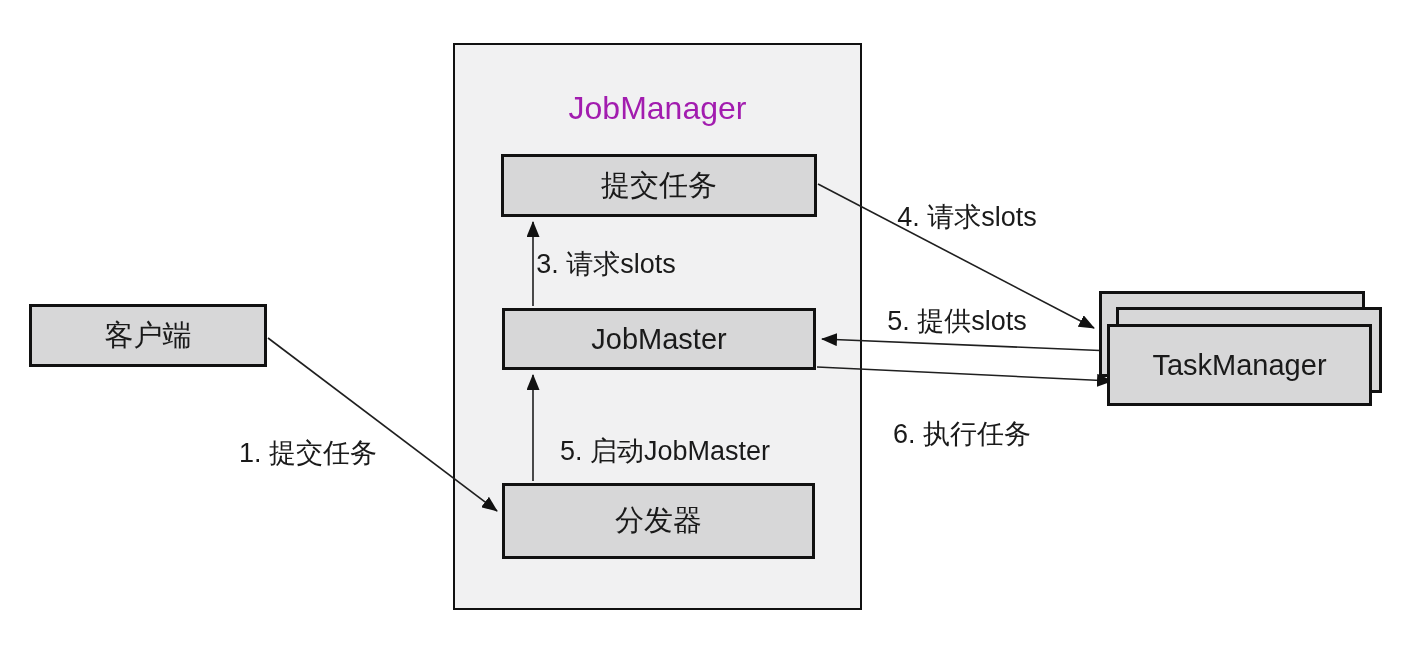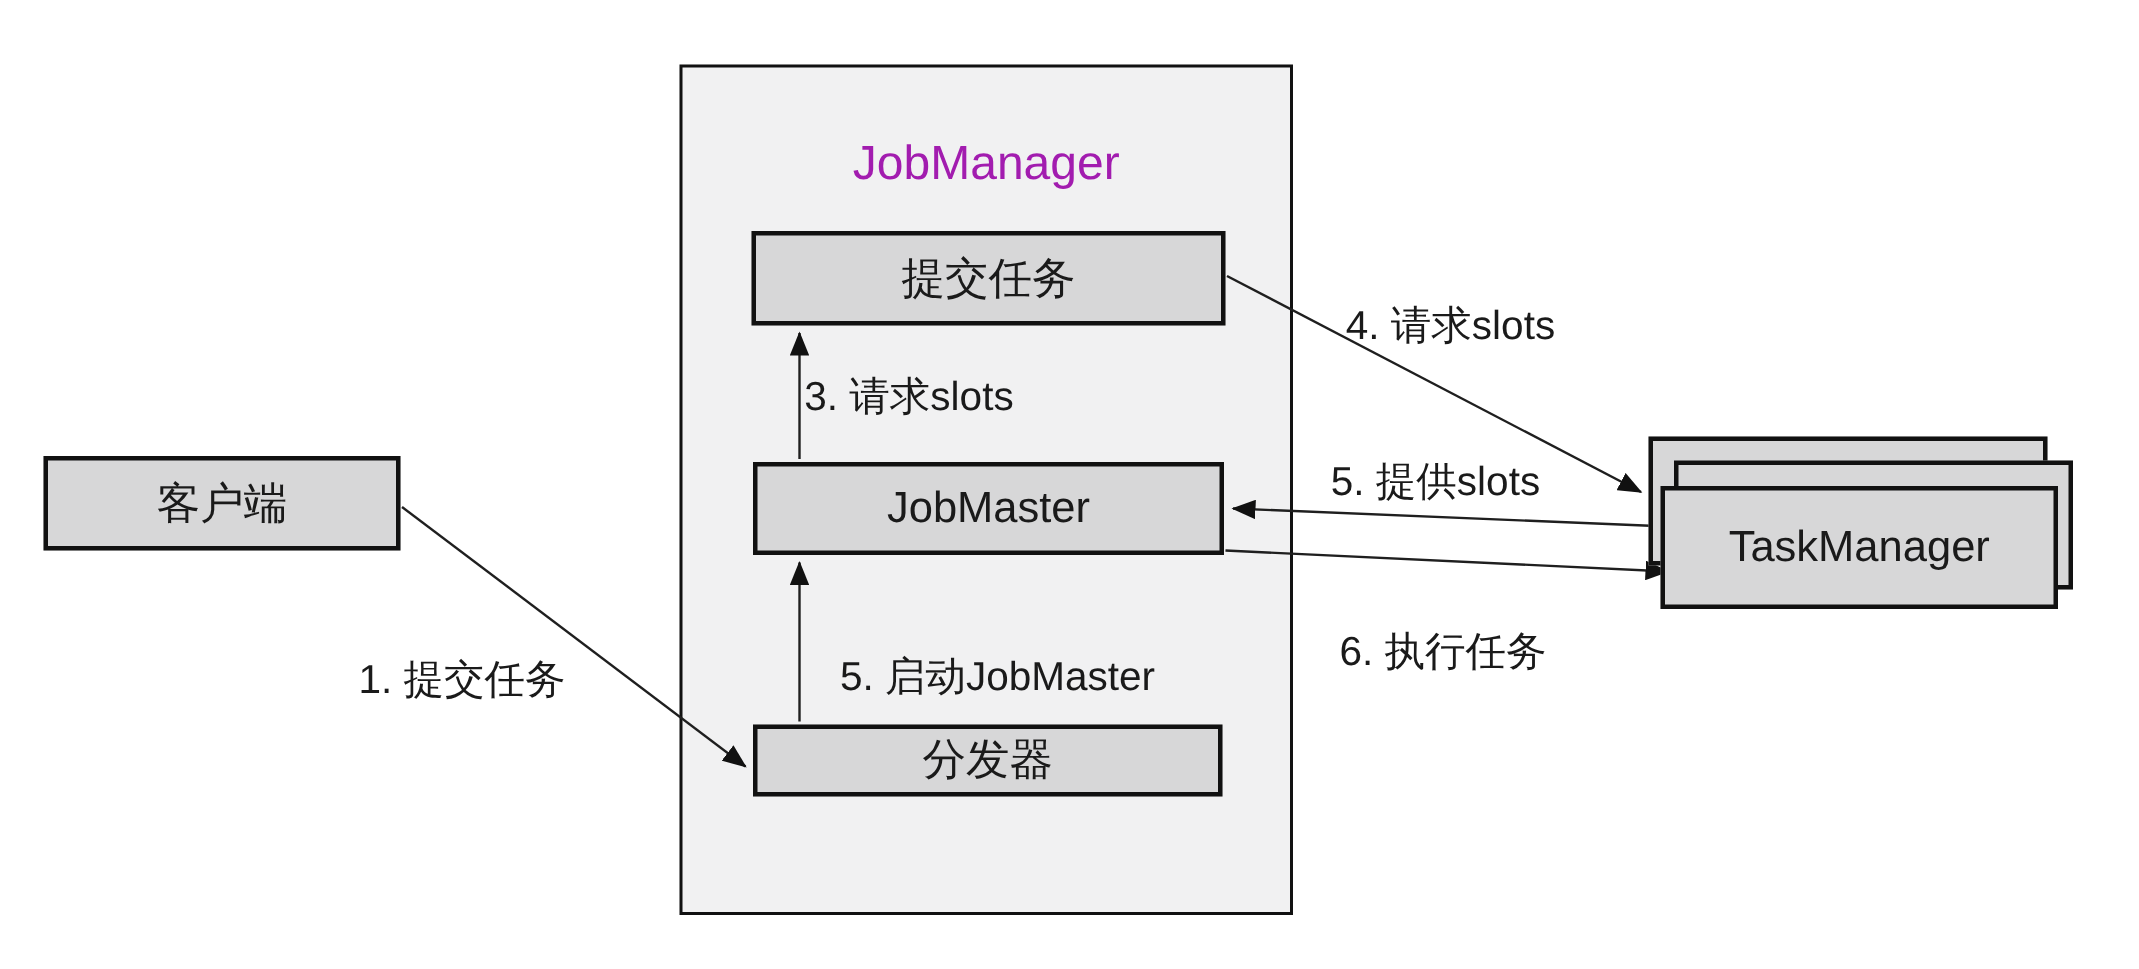--- a/index.html
+++ b/index.html
@@ -32,21 +32,21 @@
     background: #d7d7d8;
     border: 3px solid #111111;
     display: flex;
     align-items: center;
     justify-content: center;
     font-size: 29px;
     color: #1a1a1a;
   }
   .node-resource-manager { left: 501px; top: 154px; width: 316px; height: 63px; }
   .node-job-master       { left: 502px; top: 308px; width: 314px; height: 62px; }
-  .node-dispatcher       { left: 502px; top: 483px; width: 313px; height: 48px; }
+  .node-dispatcher       { left: 502px; top: 483px; width: 313px; height: 76px; }
   .node-client           { left: 29px;  top: 304px; width: 238px; height: 63px; }
   .tm-back  { left: 1099px; top: 291px; width: 266px; height: 86px; }
   .tm-mid   { left: 1116px; top: 307px; width: 266px; height: 86px; }
   .tm-front { left: 1107px; top: 324px; width: 265px; height: 82px; }
   .arrow-layer {
     position: absolute;
     left: 0; top: 0;
     width: 1426px; height: 646px;
     pointer-events: none;
   }

